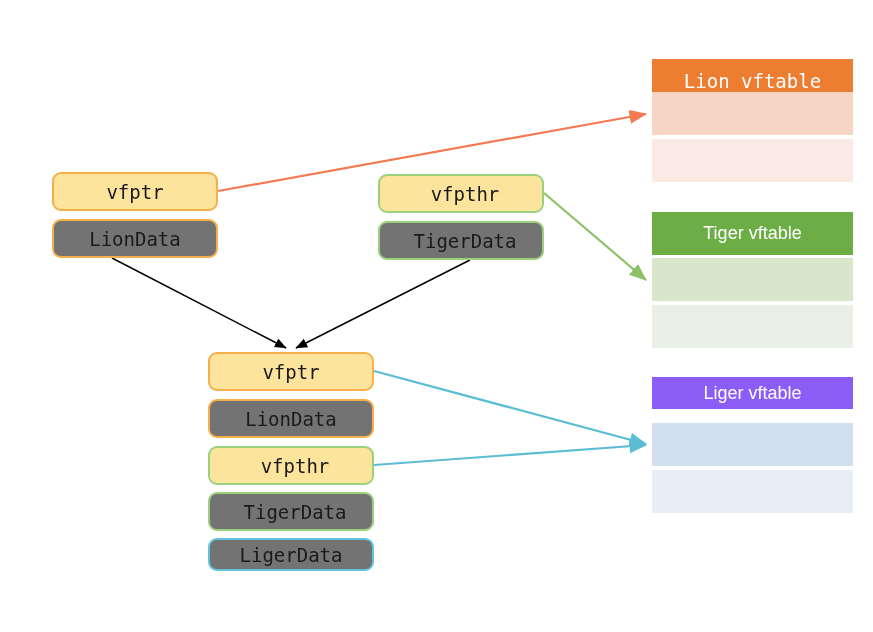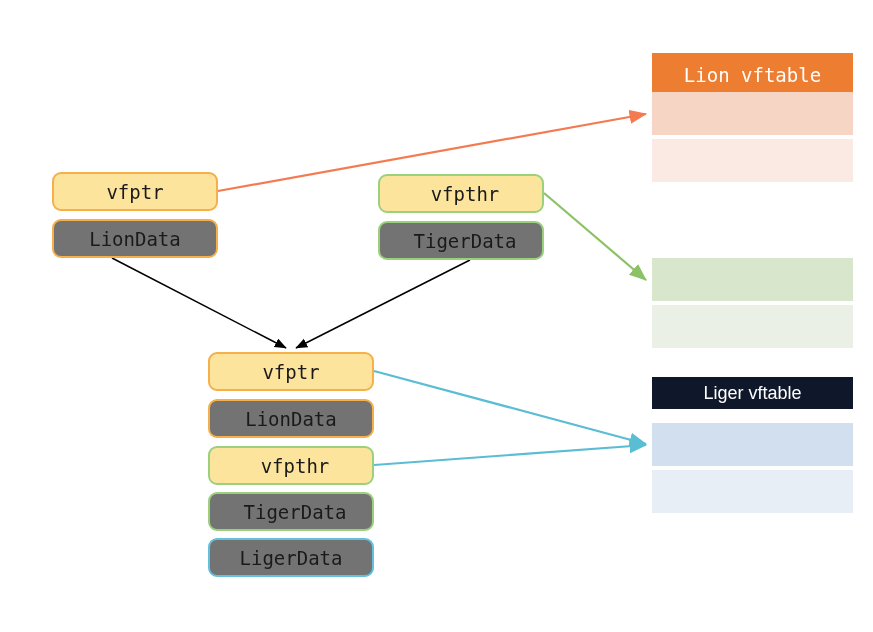--- a/index.html
+++ b/index.html
@@ -118,38 +118,41 @@
   </div>
   <div class="node orange" style="left:208px; top:399px; width:166px; height:39px;">
     <span>LionData</span>
   </div>
   <div class="node vf green" style="left:208px; top:446px; width:166px; height:39px;">
     <span>vfpthr</span>
   </div>
   <div class="node green" style="left:208px; top:492px; width:166px; height:39px;">
     <span>TigerData</span>
   </div>
-  <div class="node blue" style="left:208px; top:538px; width:166px; height:39px;">
+  <div class="node blue" style="left:208px; top:538px; width:166px; height:33px;">
     <span>LigerData</span>
   </div>
 
   <div class="vftable" style="left:652px; top:45px; width:201px; height:137px;">
-    <div class="vft-head mono" style="left:0; top:8px; width:201px; height:43px; background:#ED7D31;">
+    <div class="vft-head mono" style="left:0; top:14px; width:201px; height:43px; background:#ED7D31;">
       <span>Lion vftable</span>
     </div>
     <div class="vft-row" style="left:0; top:47px; width:201px; height:43px; background:#F7D5C5;"></div>
     <div class="vft-row" style="left:0; top:94px; width:201px; height:43px; background:#FBEAE4;"></div>
   </div>
 
   <div class="vftable" style="left:652px; top:212px; width:201px; height:136px;">
+    <div class="vft-head sans" style="left:0; top:0; width:201px; height:43px; background:#6DAD46;">
+      <span>Tiger vftable</span>
+    </div>
     <div class="vft-row" style="left:0; top:46px; width:201px; height:43px; background:#D8E6CC;"></div>
     <div class="vft-row" style="left:0; top:93px; width:201px; height:43px; background:#EAF0E6;"></div>
   </div>
 
   <div class="vftable" style="left:652px; top:377px; width:201px; height:136px;">
-    <div class="vft-head sans" style="left:0; top:0; width:201px; height:32px; background:#0f172a;">
+    <div class="vft-head sans" style="left:0; top:0; width:201px; height:32px; background:#8b5cf6;">
       <span>Liger vftable</span>
     </div>
     <div class="vft-row" style="left:0; top:46px; width:201px; height:43px; background:#D2DFEE;"></div>
     <div class="vft-row" style="left:0; top:93px; width:201px; height:43px; background:#E8EEF6;"></div>
   </div>
 
 </div>
 
 </body></html>

